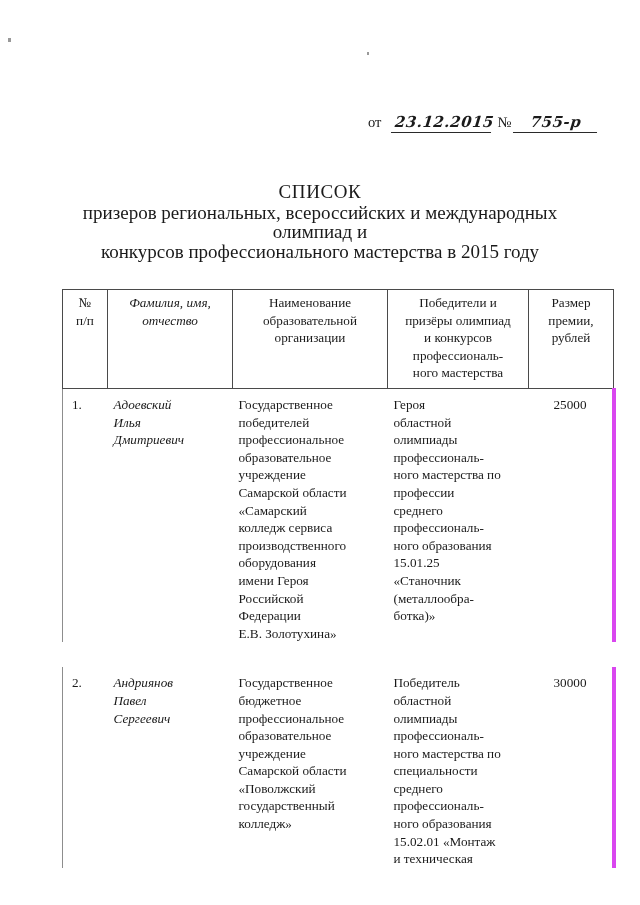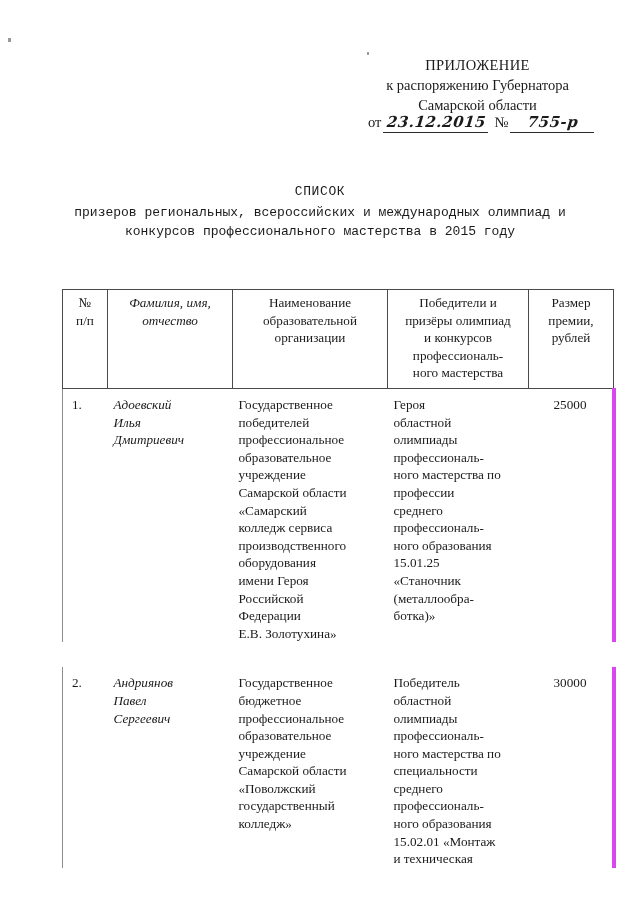--- a/index.html
+++ b/index.html
@@ -51,21 +51,21 @@
   .date-line {
     position: absolute;
     left: 368px;
     top: 113px;
     width: 230px;
     font-size: 14.5px;
     display: flex;
     align-items: baseline;
     white-space: nowrap;
   }
-  .date-line .lbl { margin-right: 3px; }
+  .date-line .lbl { margin-right: 11px; }
   .hand {
     font-family: "DejaVu Serif", serif;
     font-style: italic;
     font-weight: 700;
     font-size: 15px;
     letter-spacing: .5px;
     color: #1b1b1b;
     border-bottom: 1.3px solid #2a2a2a;
     padding: 0 3px 1px 3px;
     transform: skewX(-6deg);
@@ -74,23 +74,22 @@
   .date-line .num-lbl { margin: 0 3px 0 5px; }
   .hand.wide { min-width: 78px; text-align: center; }
 
   
   .title-wrap {
     position: absolute;
     left: 62px;
     top: 182px;
     width: 516px;
     text-align: center;
-    font-size: 13px;
+    font-size: 19px;
     line-height: 19.5px;
-    font-family: Liberation Mono, monospace;
   }
   .title-wrap .main-title {
     letter-spacing: .6px;
     margin-bottom: 1px;
   }
   .title-wrap .sub { }
 
   
   .tbl {
     position: absolute;
@@ -137,25 +136,20 @@
   .row-gap td { height: 18px; padding: 0; }
 </style>
 </head>
 <body>
 
 <div class="page">
 
   <div class="speck"></div>
   <div class="speck2"></div>
 
-  <div class="doc-header">
-    <div class="line1">ПРИЛОЖЕНИЕ</div>
-    <div>к распоряжению Губернатора</div>
-    <div>Самарской области</div>
-  </div>
 
   <div class="date-line">
     <span class="lbl">от</span>
     <span class="hand wide">23.12.2015</span>
     <span class="num-lbl">№</span>
     <span class="hand wide">755-р</span>
   </div>
 
   <div class="title-wrap">
     <div class="main-title">СПИСОК</div>

